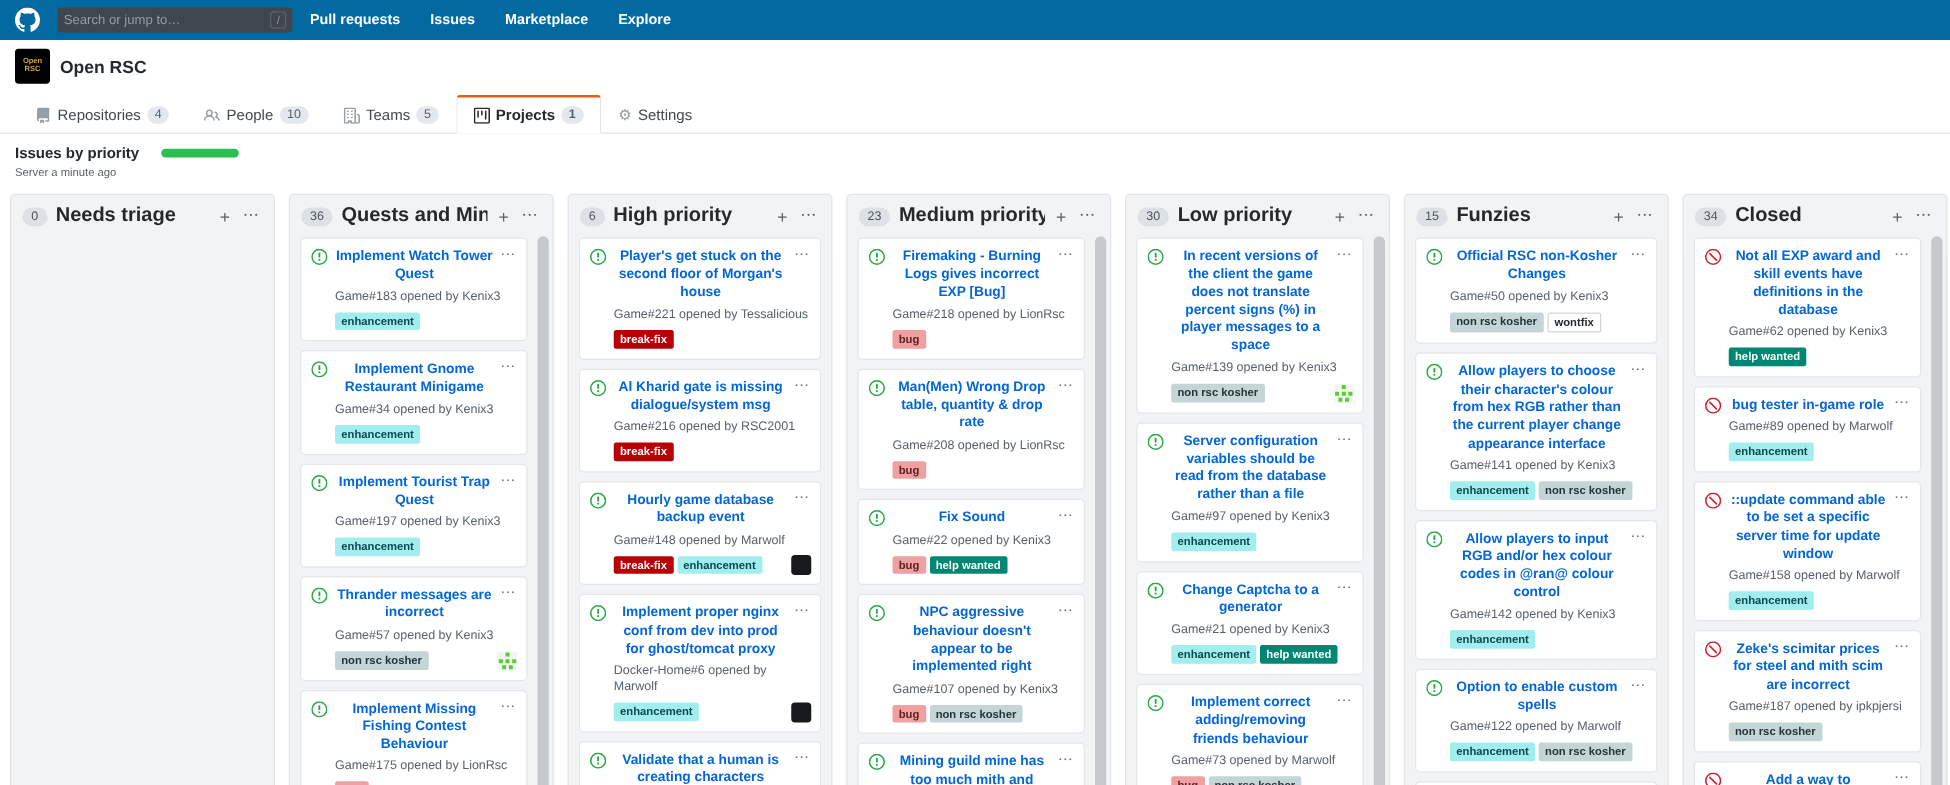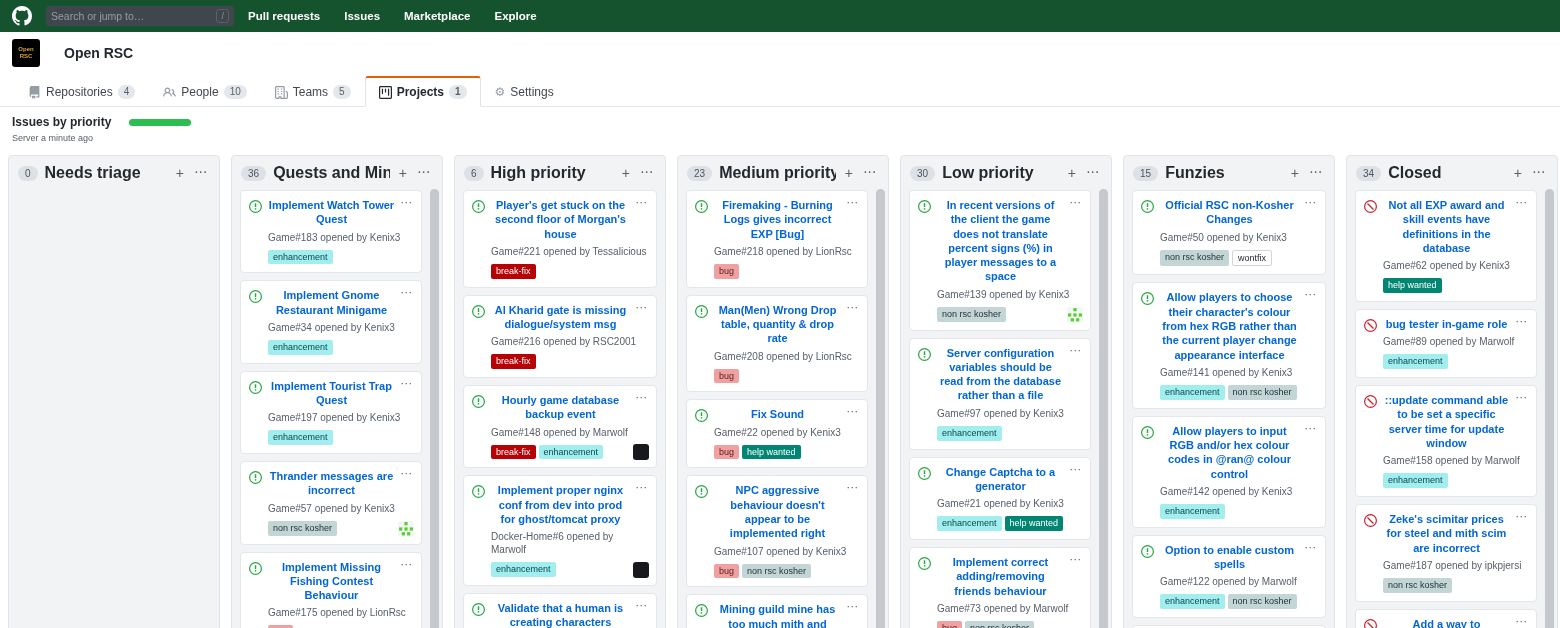--- a/index.html
+++ b/index.html
@@ -1,31 +1,31 @@
 <!DOCTYPE html>
 <html><head>
 <meta charset="utf-8">
 <style>
   * { box-sizing: border-box; margin: 0; padding: 0; }
   html,body { width:1560px; height:628px; overflow:hidden; background:#fff;
     font-family:"Liberation Sans","DejaVu Sans",sans-serif; color:#24292e; }
   .screen { width:1560px; height:628px; position:relative; overflow:hidden; }
 
   
-  .top-nav { height:32px; background:#14532d; display:flex; align-items:center; padding:0 12px; gap:14px; }
+  .top-nav { height:32px; background:#0369a1; display:flex; align-items:center; padding:0 12px; gap:14px; }
   .gh-logo { width:20px; height:20px; flex:0 0 20px; }
   .search-box { width:188px; height:20px; background:#40464d; border-radius:3px; display:flex; align-items:center; padding:0 5px; }
   .search-box input { flex:1; background:transparent; border:0; outline:0; color:#c6cbd1; font-size:10.5px; font-family:inherit; }
   .search-box input::placeholder { color:#969c a3; color:#969ca3; }
   .slash-hint { border:1px solid #5c6167; border-radius:3px; color:#8b9196; font-size:9px; padding:0 4px; line-height:12px; }
   .nav-links { display:flex; gap:24px; }
   .nav-links a { color:#fff; font-size:11.5px; font-weight:bold; text-decoration:none; }
 
   
-  .org-header { display:flex; align-items:center; gap:24px; padding:7px 12px 5px; }
+  .org-header { display:flex; align-items:center; gap:8px; padding:7px 12px 5px; }
   .org-avatar { width:28px; height:28px; background:#000; border-radius:3px; display:flex; align-items:center; justify-content:center;
     color:#d4a437; font-size:6px; font-weight:bold; text-align:center; line-height:1.1; overflow:hidden; }
   .org-name { font-size:14px; font-weight:bold; color:#24292e; }
 
   
   .tab-bar { display:flex; align-items:flex-end; padding-left:14px; border-bottom:1px solid #e1e4e8; margin-top:4px; }
   .tab { display:flex; align-items:center; gap:5px; padding:7px 13px; font-size:12px; color:#43484d; cursor:pointer;
     border:1px solid transparent; margin-bottom:-1px; }
   .tab svg { width:13px; height:13px; fill:#959da5; }
   .tab .gear-glyph { color:#959da5; font-size:12px; line-height:1; }
@@ -56,21 +56,21 @@
   .col-scrollbar { position:absolute; top:33px; bottom:-6px; right:3px; width:9px; background:#c5c8cc; border-radius:5px; }
 
   
   .issue-card { position:relative; background:#fff; border:1px solid #e3e6ea; border-radius:4px; padding:7px 8px 8px; flex:0 0 auto; }
   .card-head { display:flex; gap:6px; align-items:flex-start;text-align:center; }
   .issue-icon { flex:0 0 13px; height:13px; margin-top:1px; }
   .card-title { flex:1; font-size:11px; font-weight:bold; color:#0366d6; line-height:1.3; text-decoration:none; }
   .card-menu { color:#6a737d; font-size:9px; letter-spacing:1px; font-weight:bold; cursor:pointer; }
   .card-meta { margin:4px 0 0 19px; font-size:10px; color:#586069; line-height:1.3; }
   .card-labels { margin:6px 0 0 19px; display:flex; flex-wrap:wrap; gap:3px; max-width:150px; }
-  .issue-label { font-size:9px; font-weight:normal; padding:2px 5px; border-radius:2px; line-height:1.2; white-space:nowrap; }
+  .issue-label { font-size:9px; font-weight:bold; padding:2px 5px; border-radius:2px; line-height:1.2; white-space:nowrap; }
   .card-avatar { position:absolute; right:7px; bottom:7px; width:16px; height:16px; border-radius:3px; overflow:hidden; }
   .card-avatar.dark { background:#17191c; }
 </style>
 </head>
 <body>
 
 <div class="screen">
 
   <header class="top-nav">
     <svg class="gh-logo" viewBox="0 0 16 16" aria-hidden="true">

